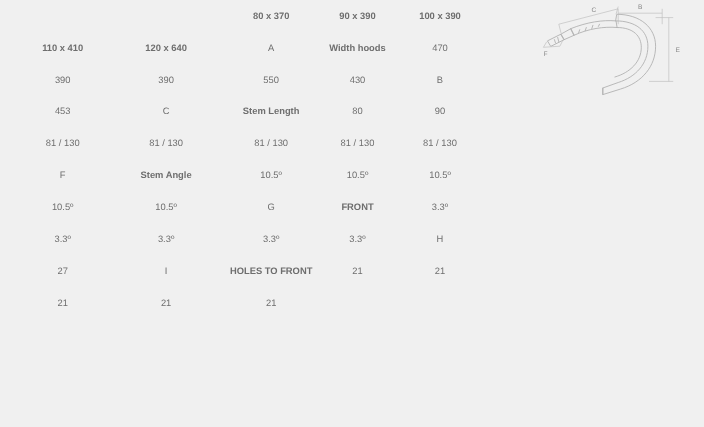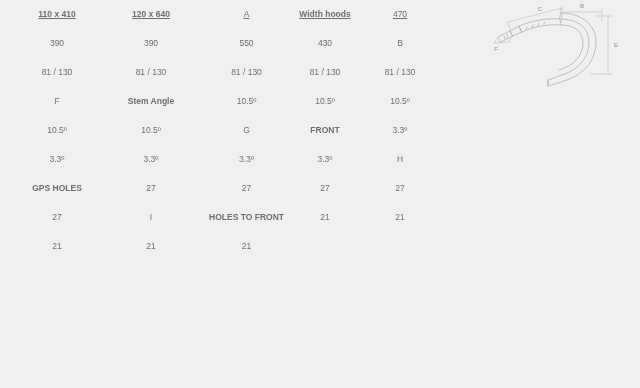--- a/index.html
+++ b/index.html
@@ -28,21 +28,21 @@
     background:transparent;
   }
   #spec-table col.c1{width:80px;}
   #spec-table col.c2{width:108px;}
   #spec-table col.c3{width:83px;}
   #spec-table col.c4{width:74px;}
   #spec-table col.c5{width:76px;}
   td.hdbig{ color:#1b1b1b; font-weight:bold; font-size:10.5px; }
   td.lbl{ color:#1b1b1b; font-weight:bold; font-size:8.5px; }
   td.sh{ background:#e2e2e2; }
-  td.tall{ height:38px;text-decoration:underline; }
+  td.tall{ height:38px; }
   td.tall2{ height:34px; }
 
   .diagram{
     position:absolute;
     right:2px; top:0px;
     width:152px; height:92px;
   }
   .diagram svg{display:block;}
   .dlabel{
     font-family:"Liberation Sans", sans-serif;
@@ -55,38 +55,52 @@
 
 <table id="spec-table">
   <colgroup>
     <col class="c1">
       <col class="c2">
       <col class="c3">
       <col class="c4">
       <col class="c5">
   </colgroup>
   <tbody>
+    <tr>
+      <td></td>
+      <td></td>
+      <td class="hdbig">80 x 370</td>
+      <td class="hdbig">90 x 390</td>
+      <td class="hdbig">100 x 390</td>
+    </tr>
 
     <tr>
       <td class="hdbig tall">110 x 410</td>
       <td class="hdbig tall">120 x 640</td>
       <td class="tall">A</td>
       <td class="lbl tall">Width hoods</td>
       <td class="tall">470</td>
     </tr>
 
     <tr>
       <td>390</td>
       <td>390</td>
       <td>550</td>
       <td>430</td>
       <td class="sh">B</td>
     </tr>
 
 
+    <tr>
+      <td class="sh">453</td>
+      <td>C</td>
+      <td class="lbl">Stem Length</td>
+      <td>80</td>
+      <td>90</td>
+    </tr>
 
 
     <tr>
       <td class="sh">81 / 130</td>
       <td class="sh">81 / 130</td>
       <td class="sh">81 / 130</td>
       <td class="sh">81 / 130</td>
       <td class="sh">81 / 130</td>
     </tr>
 
@@ -107,27 +121,20 @@
     </tr>
 
     <tr>
       <td class="sh">3.3º</td>
       <td class="sh">3.3º</td>
       <td class="sh">3.3º</td>
       <td class="sh">3.3º</td>
       <td>H</td>
     </tr>
 
-    <tr>
-      <td class="lbl tall2">GPS HOLES</td>
-      <td class="tall2">27</td>
-      <td class="tall2">27</td>
-      <td class="tall2">27</td>
-      <td class="tall2">27</td>
-    </tr>
 
     <tr>
       <td class="tall2">27</td>
       <td class="sh tall2">I</td>
       <td class="lbl sh tall2">HOLES TO FRONT</td>
       <td class="sh tall2">21</td>
       <td class="sh tall2">21</td>
     </tr>
 
     <tr>

